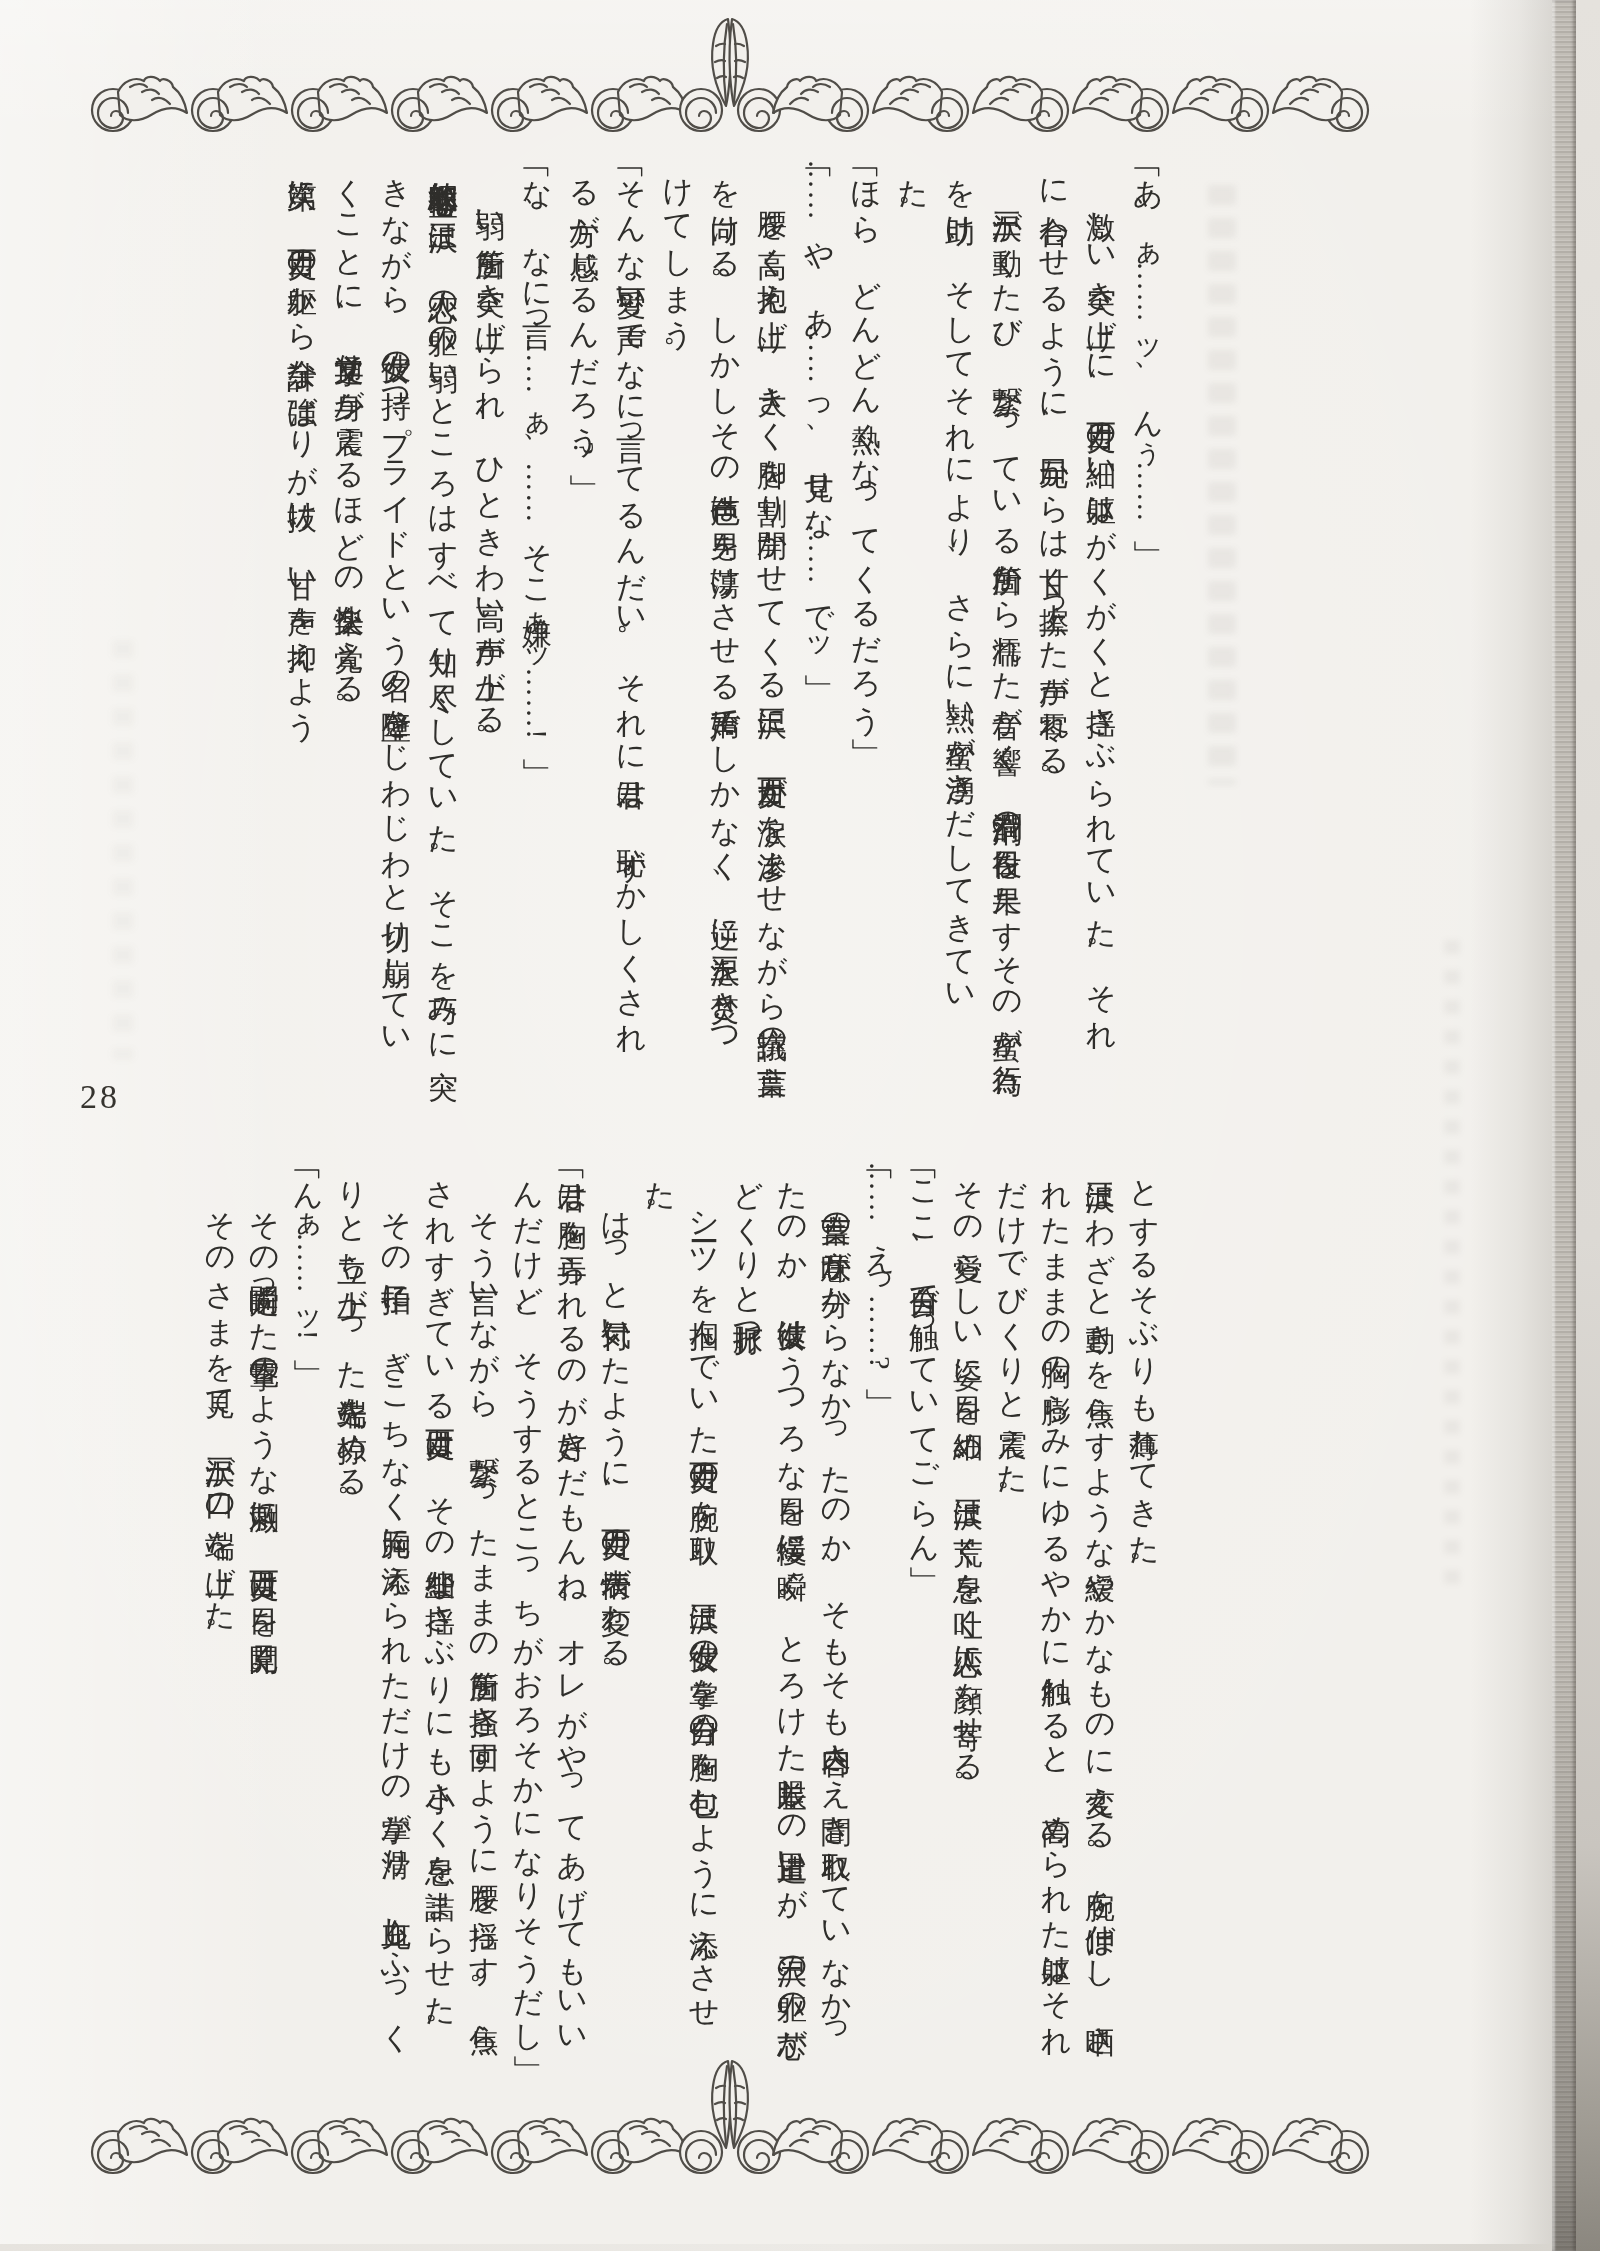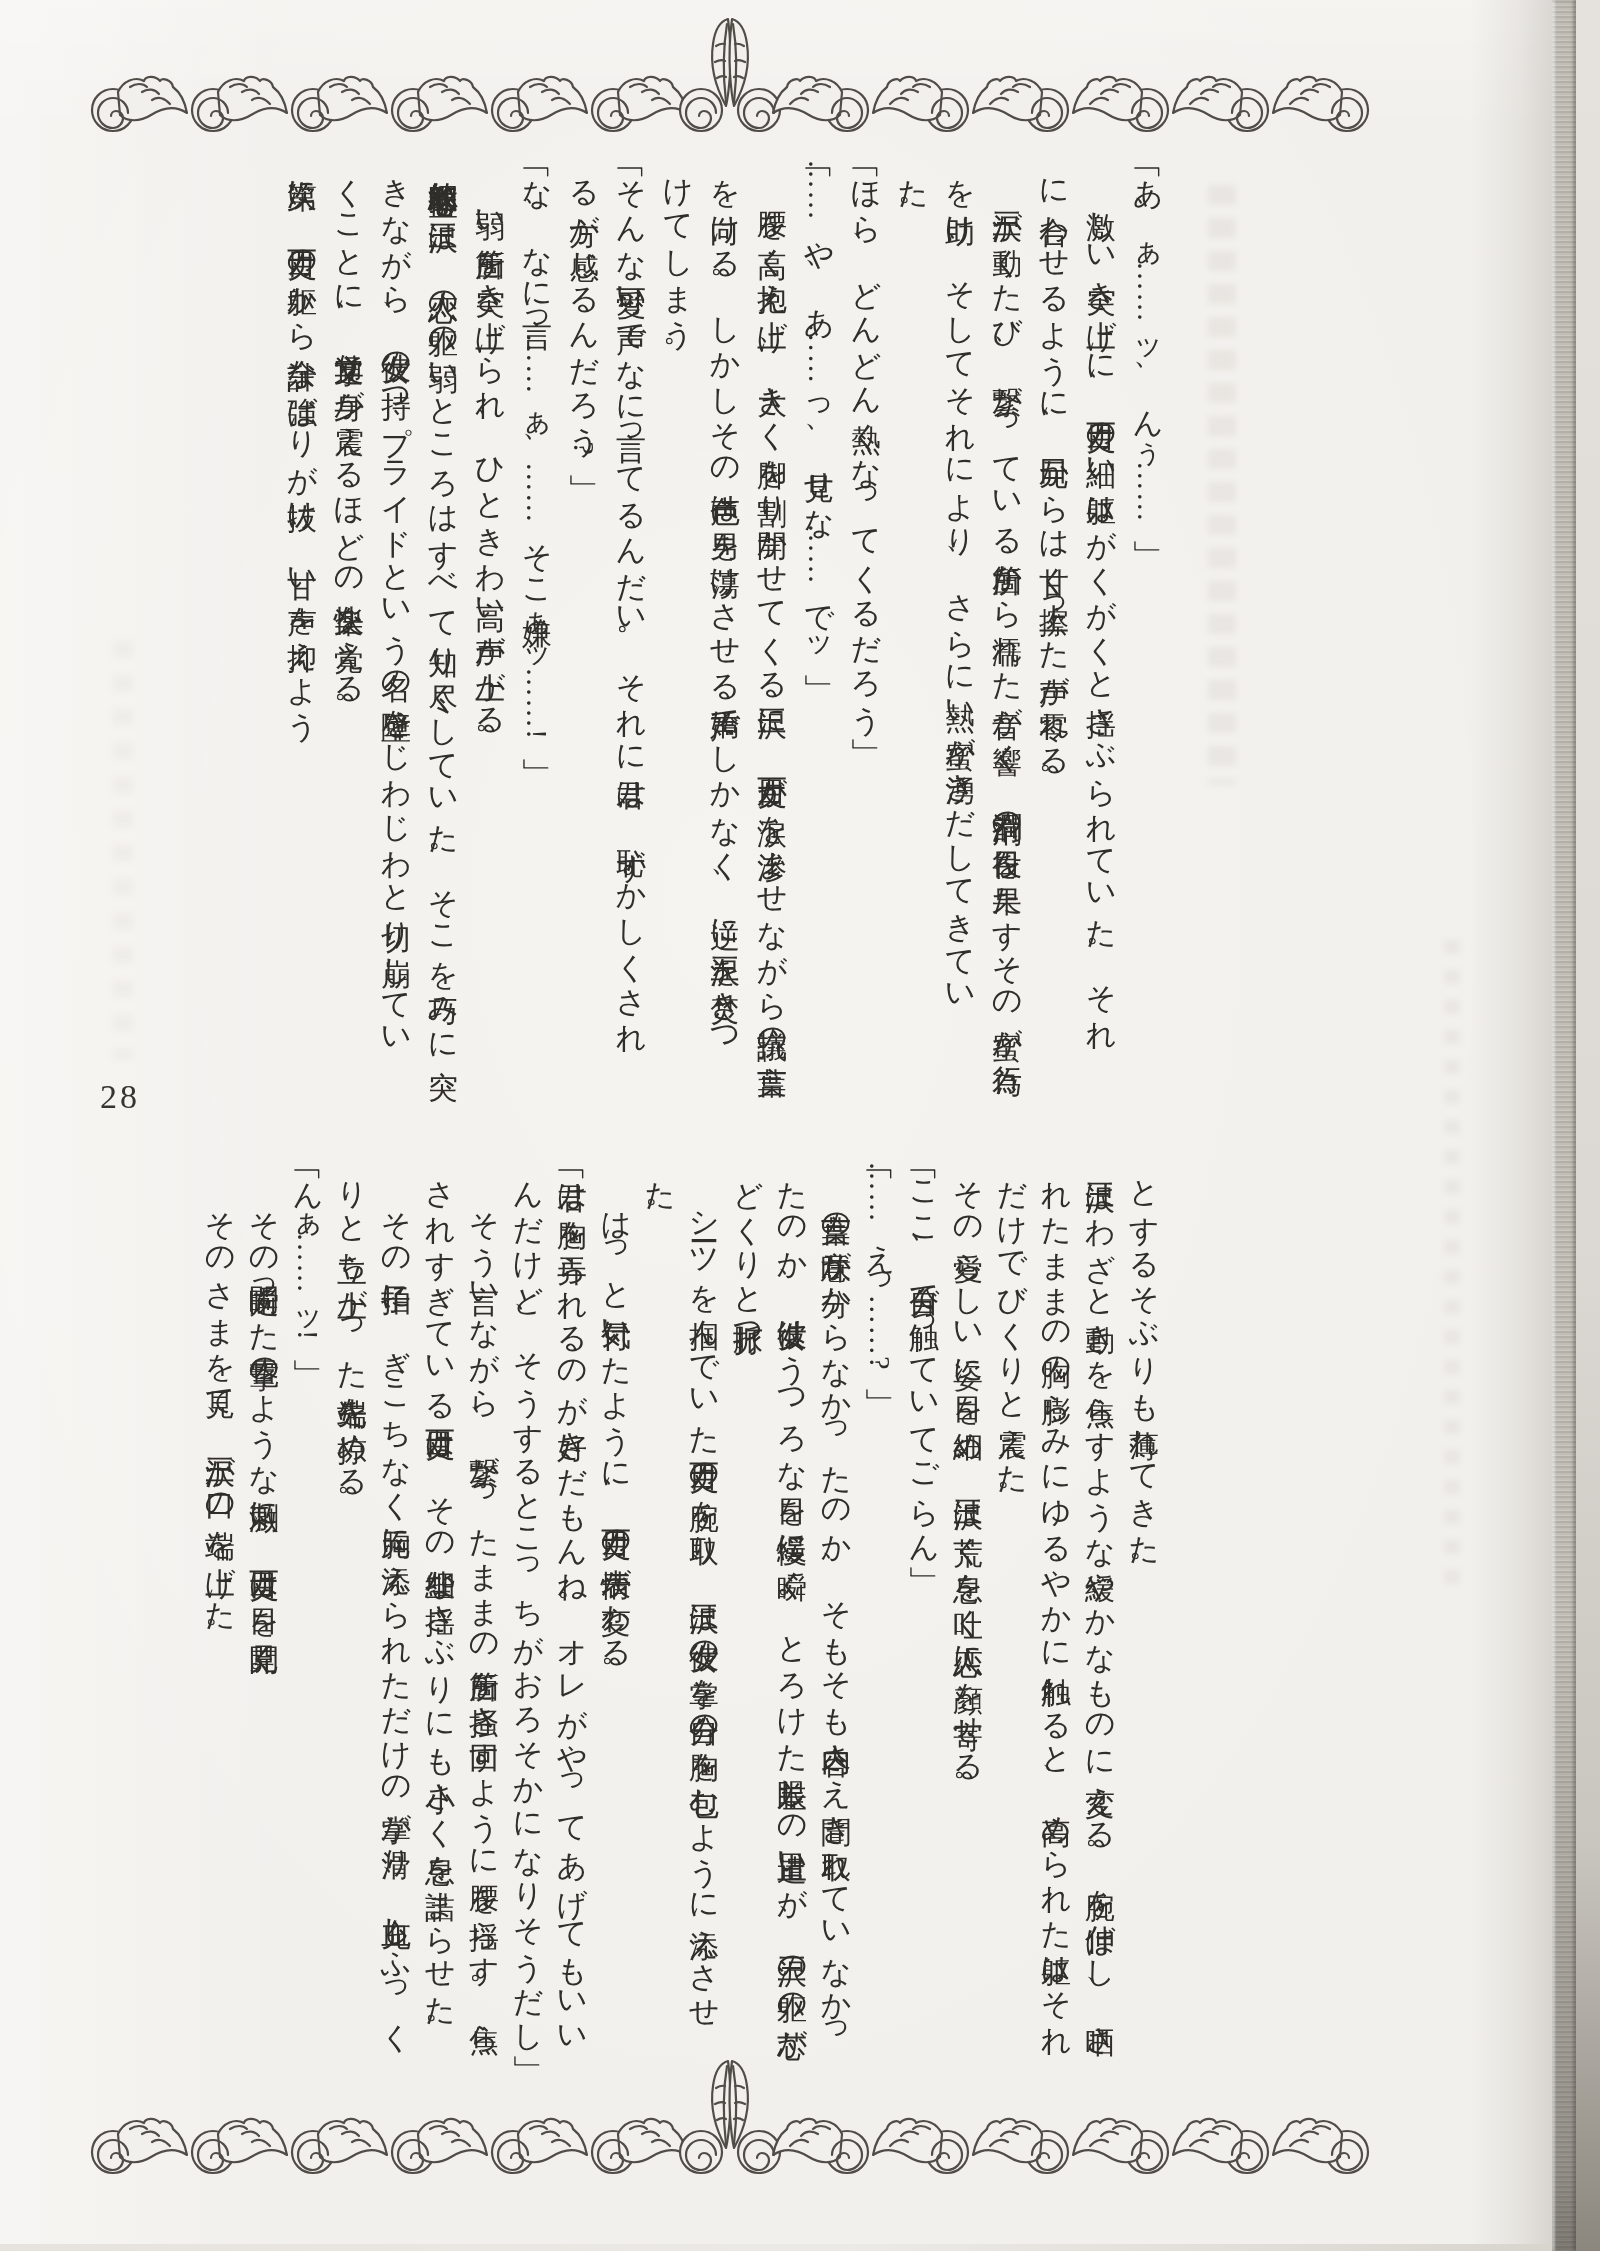--- a/index.html
+++ b/index.html
@@ -27,21 +27,21 @@
     letter-spacing:1px;
     text-align:left;
   }
   .vblock p{margin:0;padding:0;}
   .vblock p.indent{text-indent:31px;}
   #block-upper{top:158px;right:428px;height:902px;line-height:47px;}
   #block-lower{top:1160px;right:434px;height:904px;line-height:44px;}
   
   #page-number{
     position:absolute;left:80px;top:1078px;
-    font-size:34px;color:#36342f;letter-spacing:3px;margin-left:20px;
+    font-size:34px;color:#36342f;letter-spacing:3px;
   }
   
   .border-svg{position:absolute;left:85px;}
   #border-top{top:16px;}
   #border-bottom{top:2058px;}
   
   .edge-shadow{
     position:absolute;top:0;left:1470px;width:82px;height:2251px;
     background:linear-gradient(to right, rgba(120,115,105,0) 0%, rgba(120,115,105,.10) 60%, rgba(120,115,105,.22) 100%);
   }

